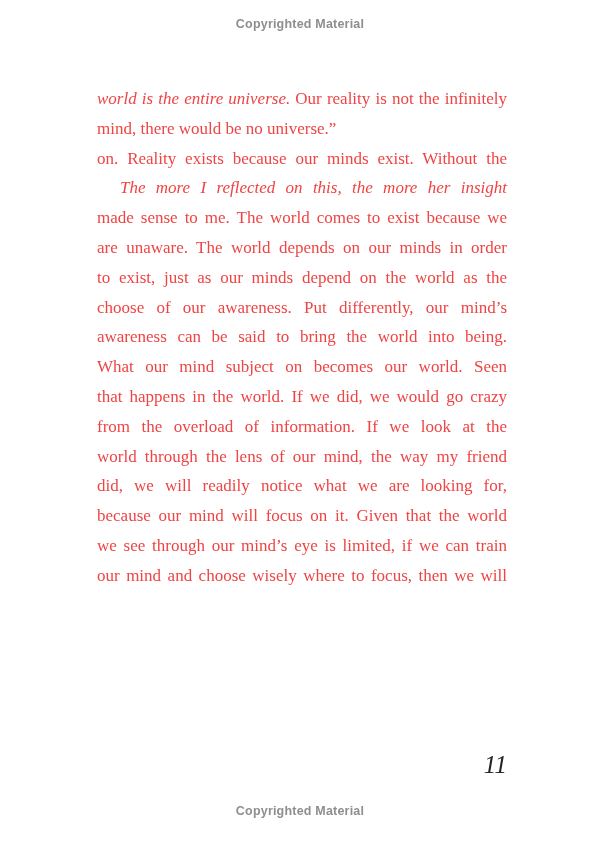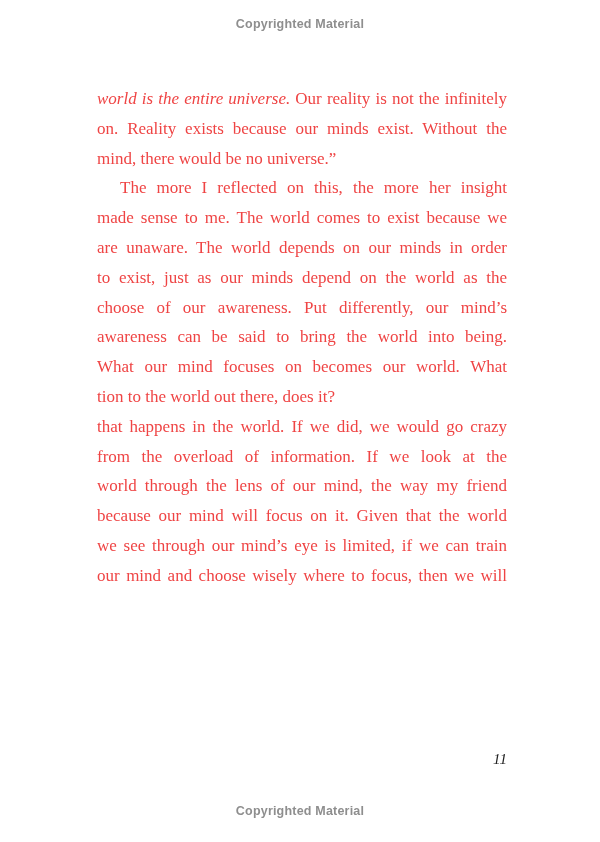--- a/index.html
+++ b/index.html
@@ -36,59 +36,59 @@
   }
   .line {
     text-align: justify;
     text-align-last: justify;
     -moz-text-align-last: justify;
   }
   .line.endline {
     text-align-last: left;
     -moz-text-align-last: left;
   }
-  .line.indent { text-indent: 23px; }
+  .line.indent { text-indent: 23px; font-style: italic; }
   .italic { font-style: italic; }
   .page-number {
     position: absolute;
     left: 97px; top: 751px;
     width: 410px;
     text-align: right;
     font-style: italic;
-    font-size: 15px;
+    font-size: 25px;
     color: #222222;
   }
 </style>
 </head>
 <body>
 
 <div class="sheet">
 
   <div class="watermark wm-top" style="color: rgb(142, 142, 142);">Copyrighted Material</div>
 
   <div class="text-block" style="color: #ef4444;">
       <div>
         <div class="line"><span class="italic">world is the entire universe.</span><span> Our reality is not the infinitely</span></div>
+        <div class="line endline">mind, there would be no universe.”</div>
         <div class="line">on. Reality exists because our minds exist. Without the</div>
-        <div class="line endline">mind, there would be no universe.”</div>
       </div>
       <div>
         <div class="line indent">The more I reflected on this, the more her insight</div>
         <div class="line">made sense to me. The world comes to exist because we</div>
         <div class="line">are unaware. The world depends on our minds in order</div>
         <div class="line">to exist, just as our minds depend on the world as the</div>
         <div class="line">choose of our awareness. Put differently, our mind’s</div>
         <div class="line">awareness can be said to bring the world into being.</div>
-        <div class="line">What our mind focuses on becomes our world. What</div>
-        <div class="line endline">tion to the world out there, does it?</div>
+        <div class="line">What our mind subject on becomes our world. Seen</div>
       </div>
       <div>
         <div class="line">that happens in the world. If we did, we would go crazy</div>
         <div class="line">from the overload of information. If we look at the</div>
         <div class="line">world through the lens of our mind, the way my friend</div>
+        <div class="line">did, we will readily notice what we are looking for,</div>
         <div class="line">because our mind will focus on it. Given that the world</div>
         <div class="line">we see through our mind’s eye is limited, if we can train</div>
         <div class="line">our mind and choose wisely where to focus, then we will</div>
       </div>
     </div>
 
   <div class="page-number">11</div>
 
   <div class="watermark wm-bottom" style="color: rgb(142, 142, 142);">Copyrighted Material</div>
 

